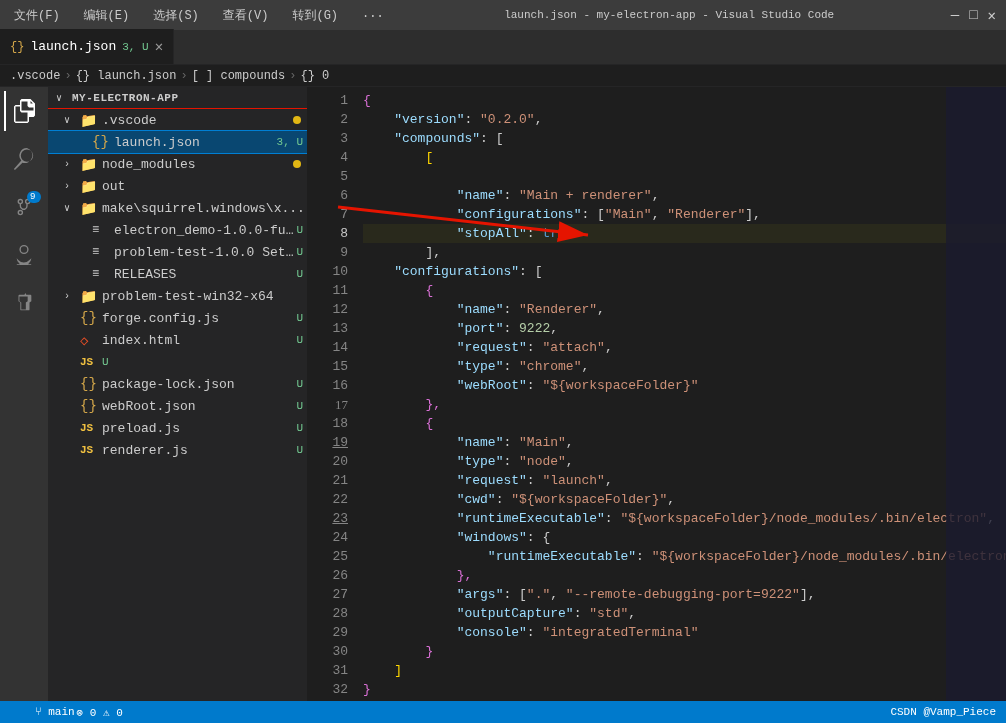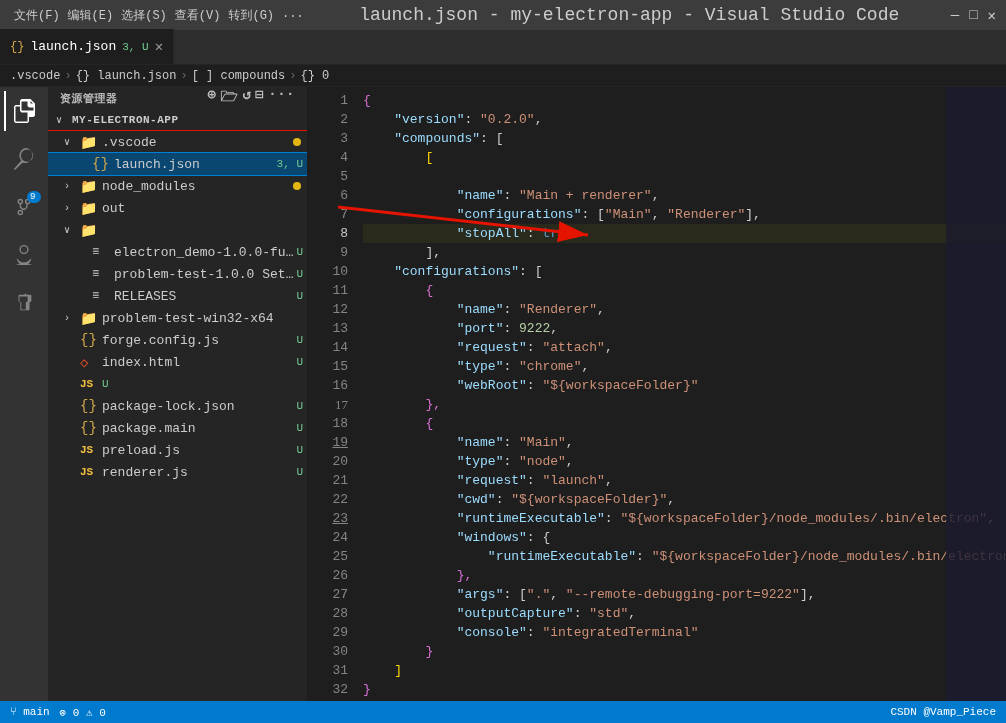--- a/index.html
+++ b/index.html
@@ -18,31 +18,31 @@
       height: 30px;
       background: #3c3c3c;
       display: flex;
       align-items: center;
       padding: 0 10px;
       color: #cccccc;
       font-size: 12px;
     }
     #title-bar .menu-items {
       display: flex;
-      gap: 0;
+      gap: 16px;
       flex: 0 0 auto;
     }
     #title-bar .menu-items span {
       cursor: pointer;
       padding: 2px 4px;
     }
     #title-bar .title {
       flex: 1;
       text-align: center;
-      font-size: 18px;
+      font-size: 11px;
       color: #cccccc;
     }
     #title-bar .window-controls {
       display: flex;
       gap: 10px;
     }
     #title-bar .window-controls span {
       font-size: 14px;
       cursor: pointer;
     }
@@ -275,21 +275,22 @@
       align-items: center;
       padding: 0 10px;
       font-size: 11px;
       color: #ffffff;
       justify-content: flex-end;
       gap: 20px;
     }
     #status-bar .status-left {
       flex: 1;
       display: flex;
-      gap: 10px;
+      gap: 2px;
+      margin-left: 25px;
     }
 
     
     .vscode-outline {
       outline: 1px solid #e51400;
     }
 
     
     #minimap {
       width: 60px;
@@ -364,30 +365,20 @@
       </svg>
     </div>
     <div class="activity-icon" title="Extensions">
       <svg width="22" height="22" viewBox="0 0 24 24" fill="currentColor">
         <path d="M15.5 1h-2l-1 2H7a1 1 0 0 0-1 1v6l2 1.5V19a1 1 0 0 0 1 1h8a1 1 0 0 0 1-1v-7.5L20 10V4a1 1 0 0 0-1-1h-4.5l-1-2zM8 5h8v5l-2 1.5V19H9v-7.5L7 10V5h1z"></path>
       </svg>
     </div>
   </div>
 
   <div id="sidebar">
-    <div id="sidebar-header">
-      <span>资源管理器</span>
-      <div class="sidebar-actions">
-        <span title="New File">⊕</span>
-        <span title="New Folder">🗁</span>
-        <span title="Refresh">↺</span>
-        <span title="Collapse">⊟</span>
-        <span title="More Actions">···</span>
-      </div>
-    </div>
 
     <div class="tree-item" style="padding-left:8px;">
       <span class="tree-arrow">∨</span>
       <span class="tree-label" style="font-size:11px;font-weight:bold;color:#cccccc;letter-spacing:0.5px;">MY-ELECTRON-APP</span>
     </div>
 
     <div class="tree-item tree-indent-1 vscode-outline" style="outline: 1.5px solid #e51400;">
       <span class="tree-arrow">∨</span>
       <span class="tree-icon" style="color:#e8c07a;">📁</span>
       <span class="tree-label">.vscode</span>
@@ -410,20 +401,21 @@
 
     <div class="tree-item tree-indent-1">
       <span class="tree-arrow">›</span>
       <span class="tree-icon" style="color:#e8c07a;">📁</span>
       <span class="tree-label">out</span>
     </div>
 
     <div class="tree-item tree-indent-1">
       <span class="tree-arrow">∨</span>
       <span class="tree-icon" style="color:#e8c07a;">📁</span>
+      <span class="tree-label">make\squirrel.windows\x...</span>
     </div>
 
     <div class="tree-item tree-indent-2">
       <span class="tree-arrow" style="width:16px;"></span>
       <span class="tree-icon" style="color:#cccccc;font-size:12px;">≡</span>
       <span class="tree-label">electron_demo-1.0.0-full...</span>
       <span class="tree-badge">U</span>
     </div>
 
     <div class="tree-item tree-indent-2">
@@ -469,21 +461,21 @@
     <div class="tree-item tree-indent-1">
       <span class="tree-arrow" style="width:16px;"></span>
       <span class="tree-icon" style="color:#d4a74a;">{}</span>
       <span class="tree-label">package-lock.json</span>
       <span class="tree-badge">U</span>
     </div>
 
     <div class="tree-item tree-indent-1">
       <span class="tree-arrow" style="width:16px;"></span>
       <span class="tree-icon" style="color:#d4a74a;">{}</span>
-      <span class="tree-label">package.main</span>
+      <span class="tree-label">webRoot.json</span>
       <span class="tree-badge">U</span>
     </div>
 
     <div class="tree-item tree-indent-1">
       <span class="tree-arrow" style="width:16px;"></span>
       <span class="tree-icon" style="color:#f0c040;font-size:11px;font-weight:bold;">JS</span>
       <span class="tree-label">preload.js</span>
       <span class="tree-badge">U</span>
     </div>
 

